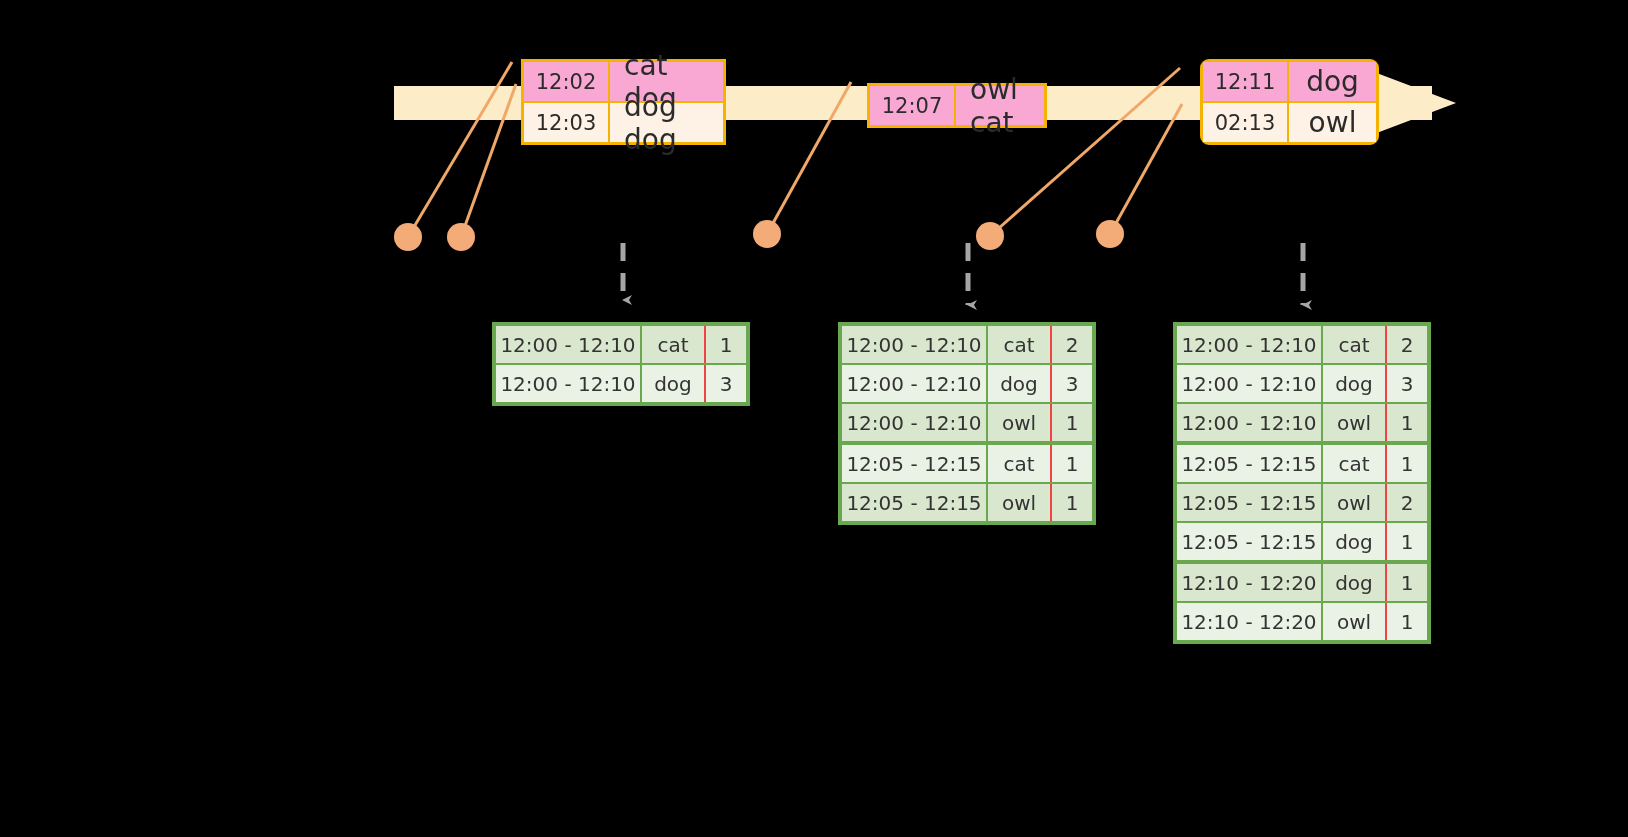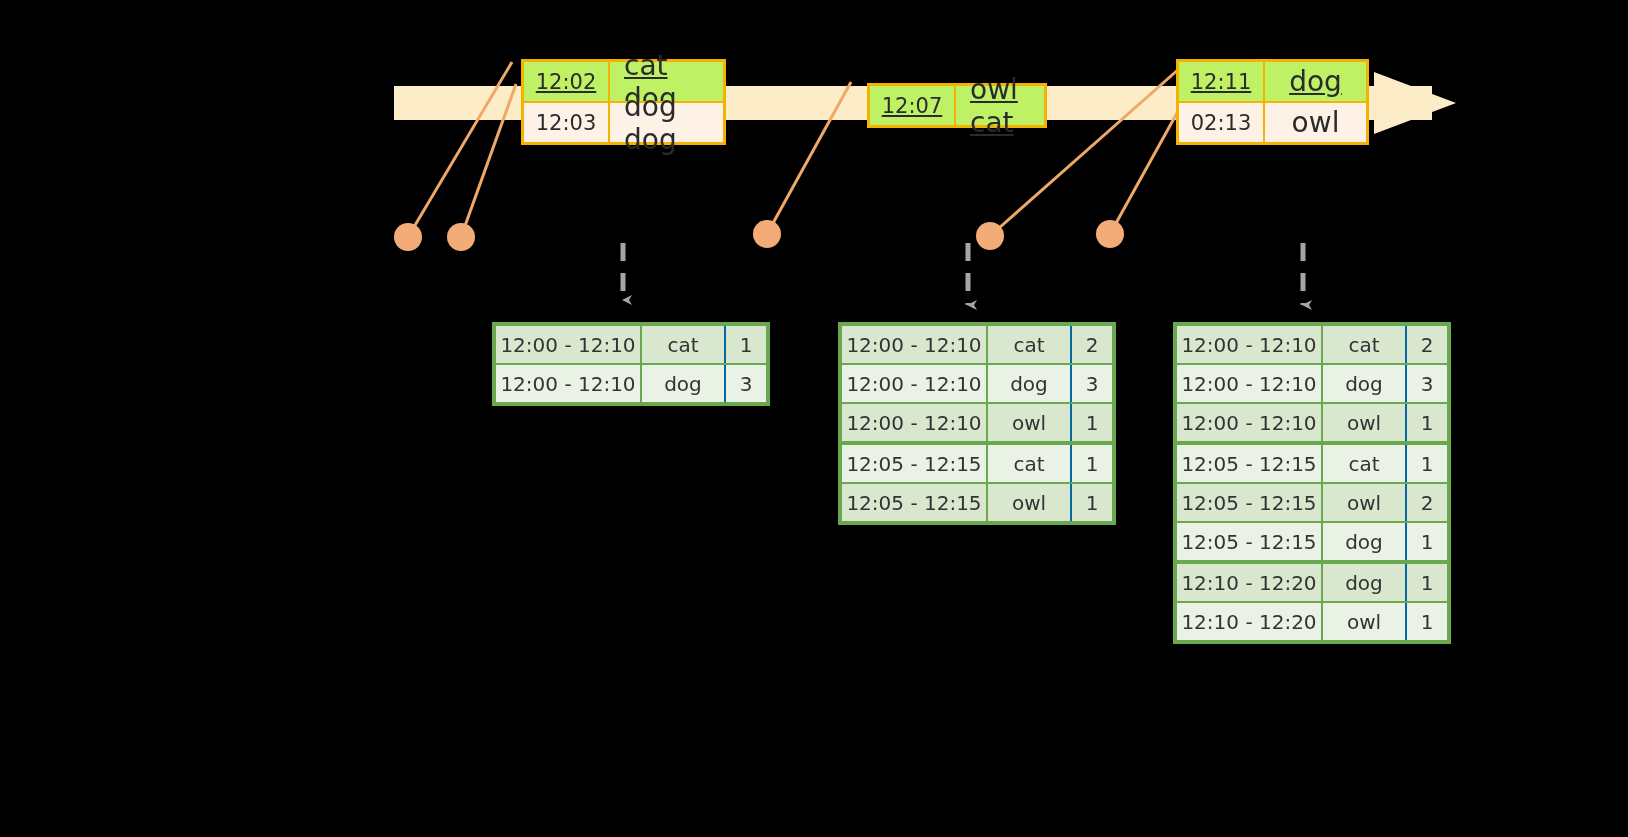--- a/index.html
+++ b/index.html
@@ -38,21 +38,21 @@
   }
   .event-row {
     display: flex;
     flex-direction: row;
     height: 39px;
   }
   .event-row + .event-row {
     border-top: 2px solid #f5b301;
   }
   .event-row.tone-a .ev-time,
-  .event-row.tone-a .ev-words { background: #bef264; text-decoration: underline; }
+  .event-row.tone-a .ev-words { background: #f9a8d4; }
   .event-row.tone-b .ev-time,
   .event-row.tone-b .ev-words { background: #fdf2e5; }
   .ev-time {
     width: 86px;
     border-right: 2px solid #f5b301;
     display: flex;
     align-items: center;
     justify-content: center;
     font-size: 21px;
     color: #2b2b2b;
@@ -93,22 +93,22 @@
     justify-content: center;
     font-size: 20px;
     color: #333333;
     box-sizing: border-box;
   }
   .cell-window {
     width: 146px;
     border-right: 2px solid #6aa84f;
   }
   .cell-key {
-    width: 84px;
-    border-right: 2px solid #0369a1;
+    width: 64px;
+    border-right: 2px solid #ef4444;
   }
   .cell-count {
     width: 40px;
   }
 </style>
 </head>
 <body>
 
 <div id="stage">
 
@@ -159,21 +159,21 @@
     </div>
   </div>
 
   <div class="event-box" style="left:867px; top:83px; width:180px;">
     <div class="event-row tone-a">
       <div class="ev-time">12:07</div>
       <div class="ev-words">owl cat</div>
     </div>
   </div>
 
-  <div class="event-box" style="left:1176px; top:59px; width:193px;">
+  <div class="event-box" style="left:1200px; top:59px; width:179px;border-radius:9px;">
     <div class="event-row tone-a">
       <div class="ev-time">12:11</div>
       <div class="ev-words">dog</div>
     </div>
     <div class="event-row tone-b">
       <div class="ev-time">02:13</div>
       <div class="ev-words">owl</div>
     </div>
   </div>
 

